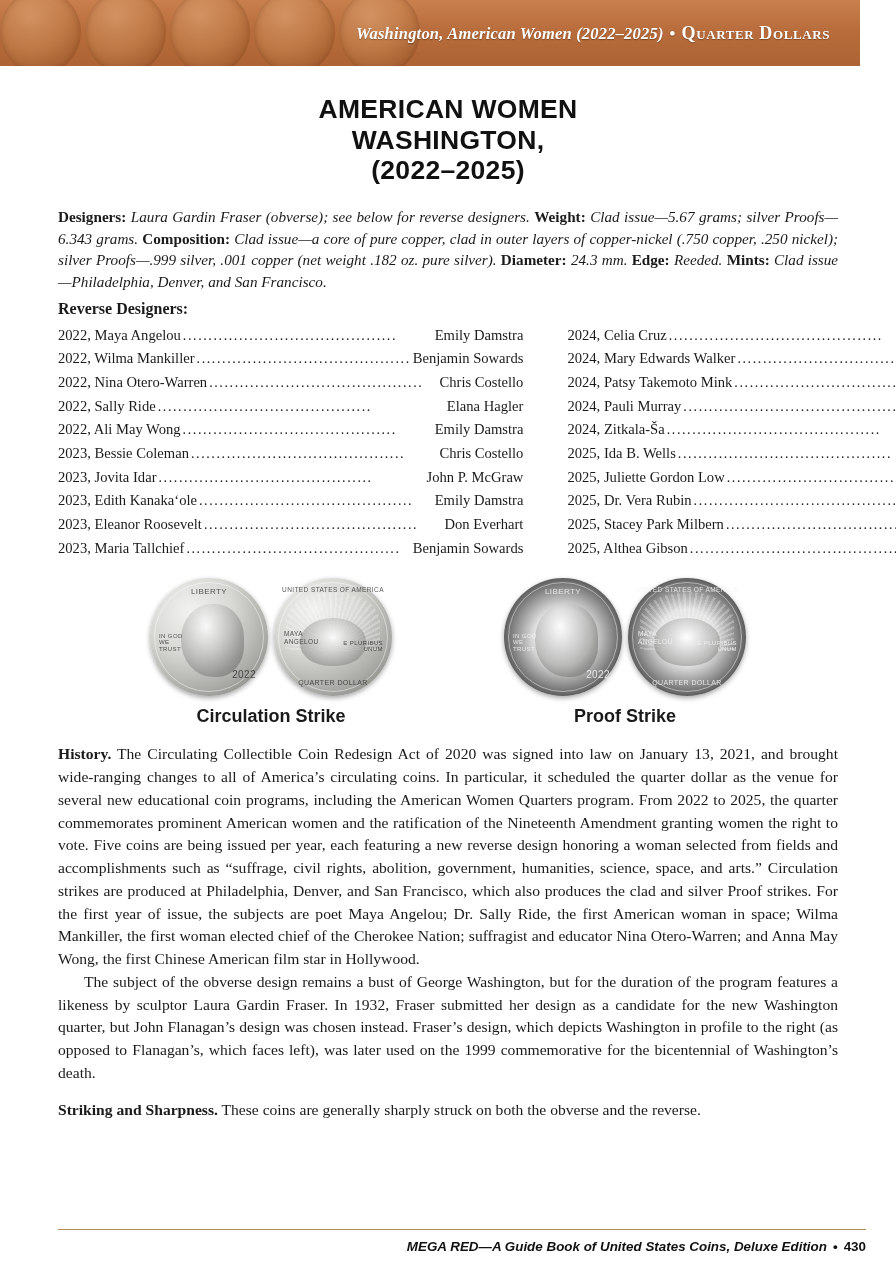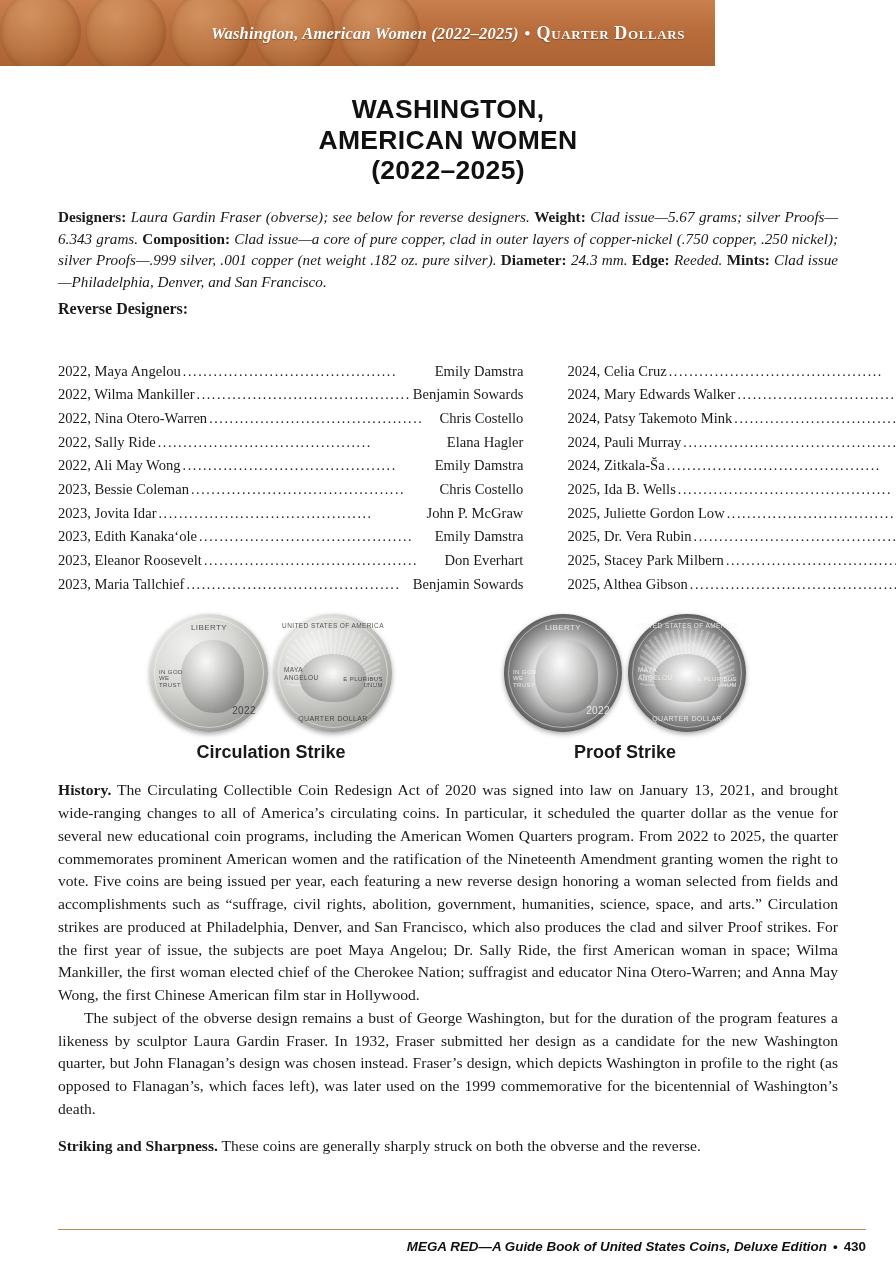--- a/index.html
+++ b/index.html
@@ -10,21 +10,21 @@
     background: #ffffff;
     font-family: "Liberation Serif", serif;
     color: #1a1a1a;
     position: relative;
     overflow: hidden;
   }
 
   
   .header-band {
     position: relative;
-    width: 715px;
+    width: 860px;
     height: 66px;
     background: linear-gradient(180deg, #c97f4e 0%, #b96d3c 45%, #ad6334 100%);
     overflow: hidden;
   }
   .coin-strip {
     position: absolute;
     top: -22px;
     left: 0;
     width: 420px;
     height: 110px;
@@ -90,21 +90,21 @@
     font-family: "Liberation Serif", serif;
     font-weight: bold;
     font-size: 16px;
   }
 
   .designer-cols {
     display: flex;
     gap: 44px;
     margin-top: 6px;
   }
-  .dcol { flex: 1 1 0; margin-top: 36px; }
+  .dcol { flex: 1 1 0; }
   .drow {
     display: flex;
     align-items: baseline;
     font-size: 14.6px;
     line-height: 1.62;
     white-space: nowrap;
   }
   .drow .who { flex: 0 0 auto; }
   .drow .dots {
     flex: 1 1 auto;
@@ -231,22 +231,22 @@
     <div class="c"></div>
   </div>
   <div class="header-title">
     <span class="ital">Washington, American Women (2022–2025)</span><span class="sep">•</span><span class="caps">Quarter Dollars</span>
   </div>
 </div>
 
 <div class="page">
 
   <div class="title-block">
+    <div class="ln">AMERICAN WOMEN</div>
     <div class="ln">WASHINGTON,</div>
-    <div class="ln">AMERICAN WOMEN</div>
     <div class="ln">(2022–2025)</div>
   </div>
 
   <div class="specs">
     <p>
       <b>Designers:</b>
       <i>Laura Gardin Fraser (obverse); see below for reverse designers.</i>
       <b>Weight:</b>
       <i>Clad issue—5.67 grams; silver Proofs—6.343 grams.</i>
       <b>Composition:</b>

